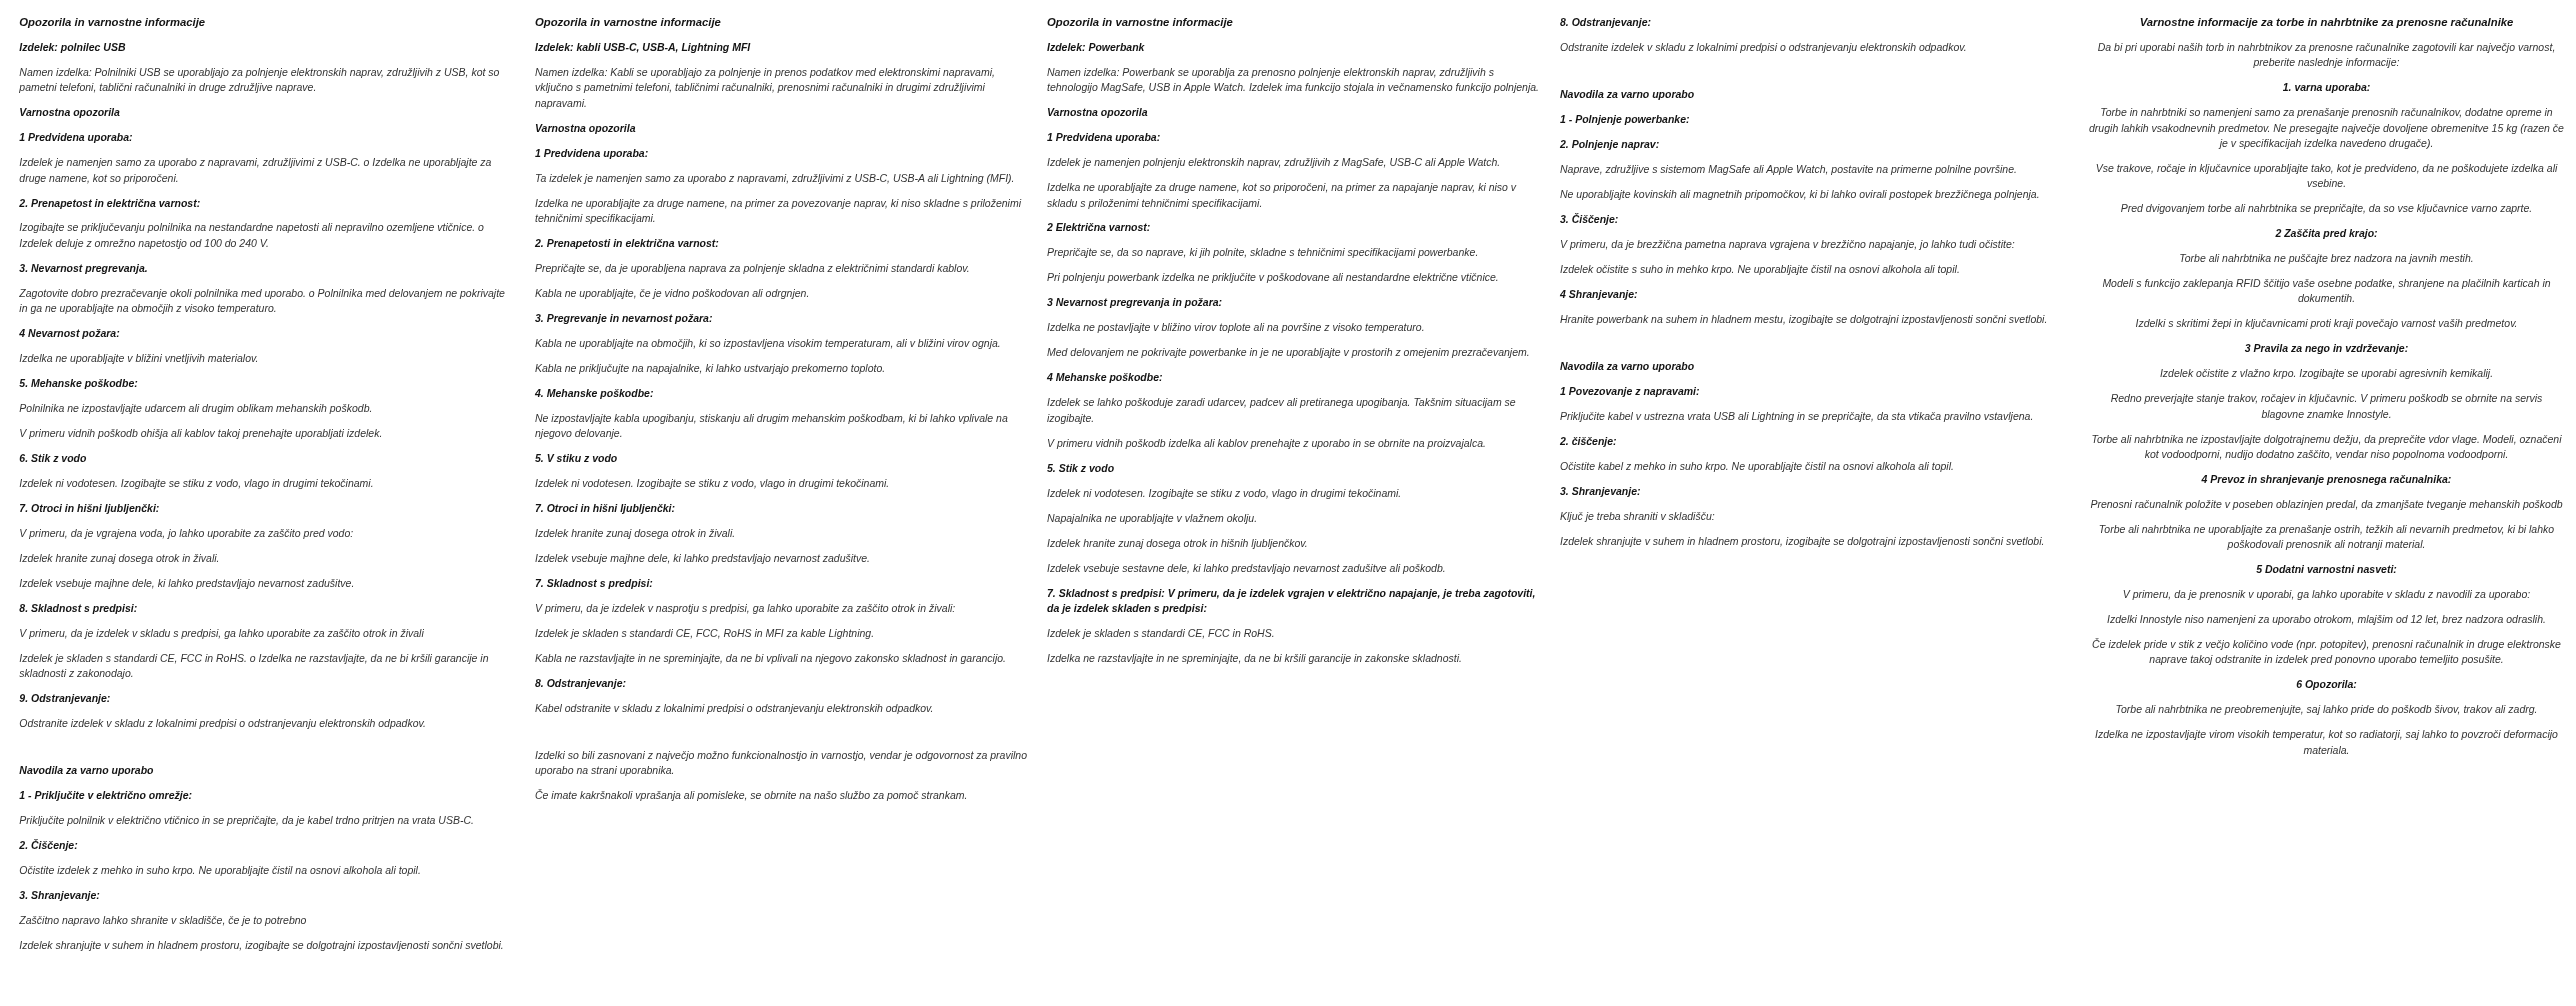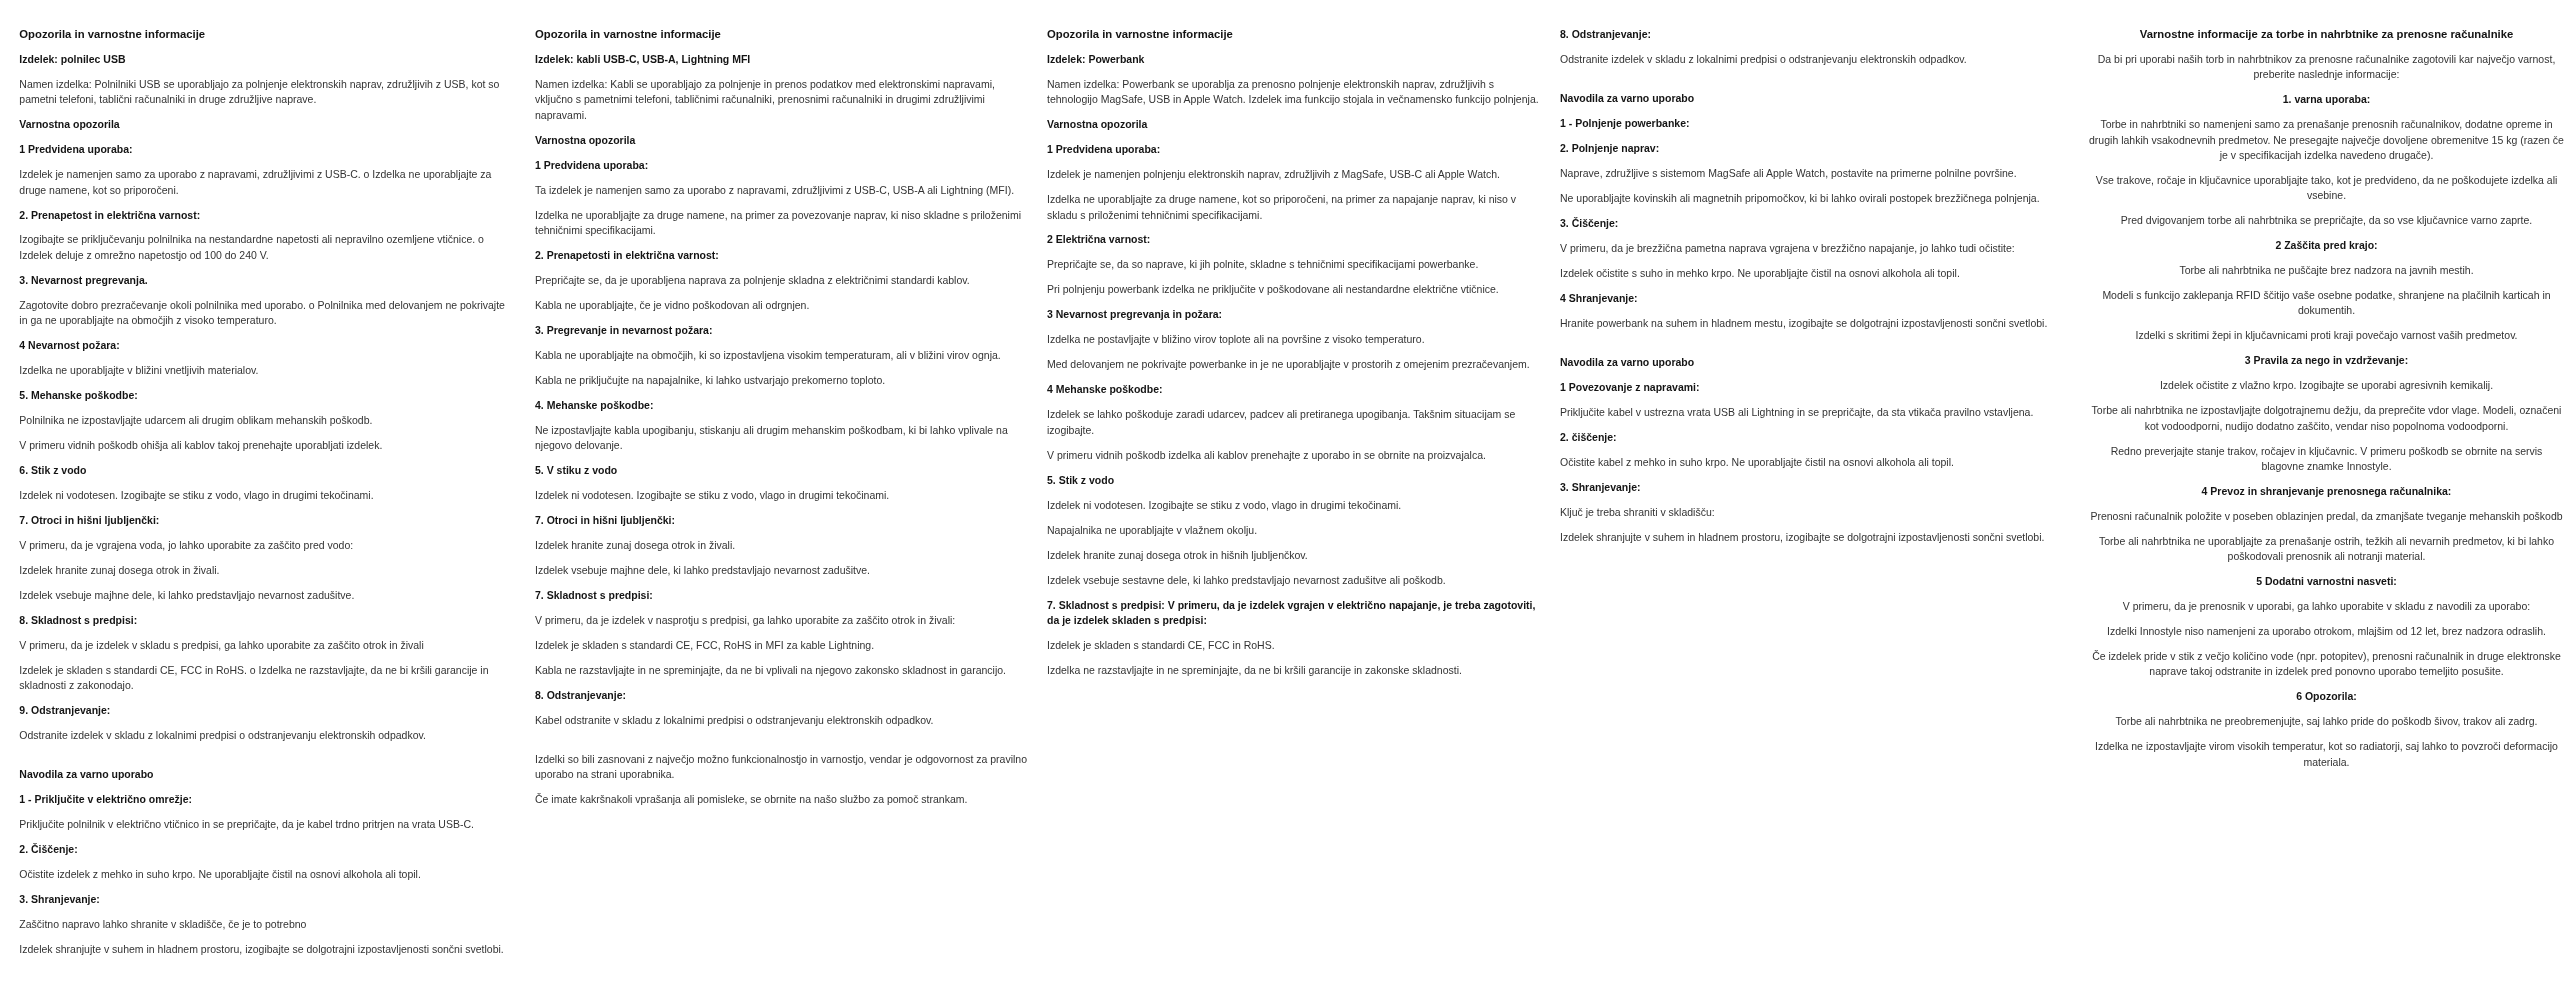--- a/index.html
+++ b/index.html
@@ -10,27 +10,28 @@
   .page {
     position: relative;
     width: 2576px;
     height: 1006px;
     background: #ffffff;
     overflow: hidden;
     font-family: "Liberation Sans", sans-serif;
   }
   .col {
     position: absolute;
-    top: 27px;
+    top: 15px;
     font-size: 10.5px;
     line-height: 15.3px;
     color: #303030;
+    font-style: italic;
   }
   .blk { margin: 0 0 9.7px 0; }
-  .blk.gap { margin-top: 24px; }
+  .blk.gap { margin-top: 32px; }
   .h1 {
     font-weight: bold;
     font-size: 11.3px;
     color: #141414;
   }
   .h2 {
     font-weight: bold;
     font-size: 10.5px;
     color: #141414;
   }
@@ -160,22 +161,22 @@
       <div class="blk h2">1. varna uporaba:</div>
       <div class="blk p">Torbe in nahrbtniki so namenjeni samo za prenašanje prenosnih računalnikov, dodatne opreme in drugih lahkih vsakodnevnih predmetov. Ne presegajte največje dovoljene obremenitve 15 kg (razen če je v specifikacijah izdelka navedeno drugače).</div>
       <div class="blk p">Vse trakove, ročaje in ključavnice uporabljajte tako, kot je predvideno, da ne poškodujete izdelka ali vsebine.</div>
       <div class="blk p">Pred dvigovanjem torbe ali nahrbtnika se prepričajte, da so vse ključavnice varno zaprte.</div>
       <div class="blk h2">2 Zaščita pred krajo:</div>
       <div class="blk p">Torbe ali nahrbtnika ne puščajte brez nadzora na javnih mestih.</div>
       <div class="blk p">Modeli s funkcijo zaklepanja RFID ščitijo vaše osebne podatke, shranjene na plačilnih karticah in dokumentih.</div>
       <div class="blk p">Izdelki s skritimi žepi in ključavnicami proti kraji povečajo varnost vaših predmetov.</div>
       <div class="blk h2">3 Pravila za nego in vzdrževanje:</div>
       <div class="blk p">Izdelek očistite z vlažno krpo. Izogibajte se uporabi agresivnih kemikalij.</div>
+      <div class="blk p">Redno preverjajte stanje trakov, ročajev in ključavnic. V primeru poškodb se obrnite na servis blagovne znamke Innostyle.</div>
       <div class="blk p">Torbe ali nahrbtnika ne izpostavljajte dolgotrajnemu dežju, da preprečite vdor vlage. Modeli, označeni kot vodoodporni, nudijo dodatno zaščito, vendar niso popolnoma vodoodporni.</div>
-      <div class="blk p">Redno preverjajte stanje trakov, ročajev in ključavnic. V primeru poškodb se obrnite na servis blagovne znamke Innostyle.</div>
       <div class="blk h2">4 Prevoz in shranjevanje prenosnega računalnika:</div>
       <div class="blk p">Prenosni računalnik položite v poseben oblazinjen predal, da zmanjšate tveganje mehanskih poškodb</div>
       <div class="blk p">Torbe ali nahrbtnika ne uporabljajte za prenašanje ostrih, težkih ali nevarnih predmetov, ki bi lahko poškodovali prenosnik ali notranji material.</div>
       <div class="blk h2">5 Dodatni varnostni nasveti:</div>
       <div class="blk p">V primeru, da je prenosnik v uporabi, ga lahko uporabite v skladu z navodili za uporabo:</div>
       <div class="blk p">Izdelki Innostyle niso namenjeni za uporabo otrokom, mlajšim od 12 let, brez nadzora odraslih.</div>
       <div class="blk p">Če izdelek pride v stik z večjo količino vode (npr. potopitev), prenosni računalnik in druge elektronske naprave takoj odstranite in izdelek pred ponovno uporabo temeljito posušite.</div>
       <div class="blk h2">6 Opozorila:</div>
       <div class="blk p">Torbe ali nahrbtnika ne preobremenjujte, saj lahko pride do poškodb šivov, trakov ali zadrg.</div>
       <div class="blk p">Izdelka ne izpostavljajte virom visokih temperatur, kot so radiatorji, saj lahko to povzroči deformacijo materiala.</div>

